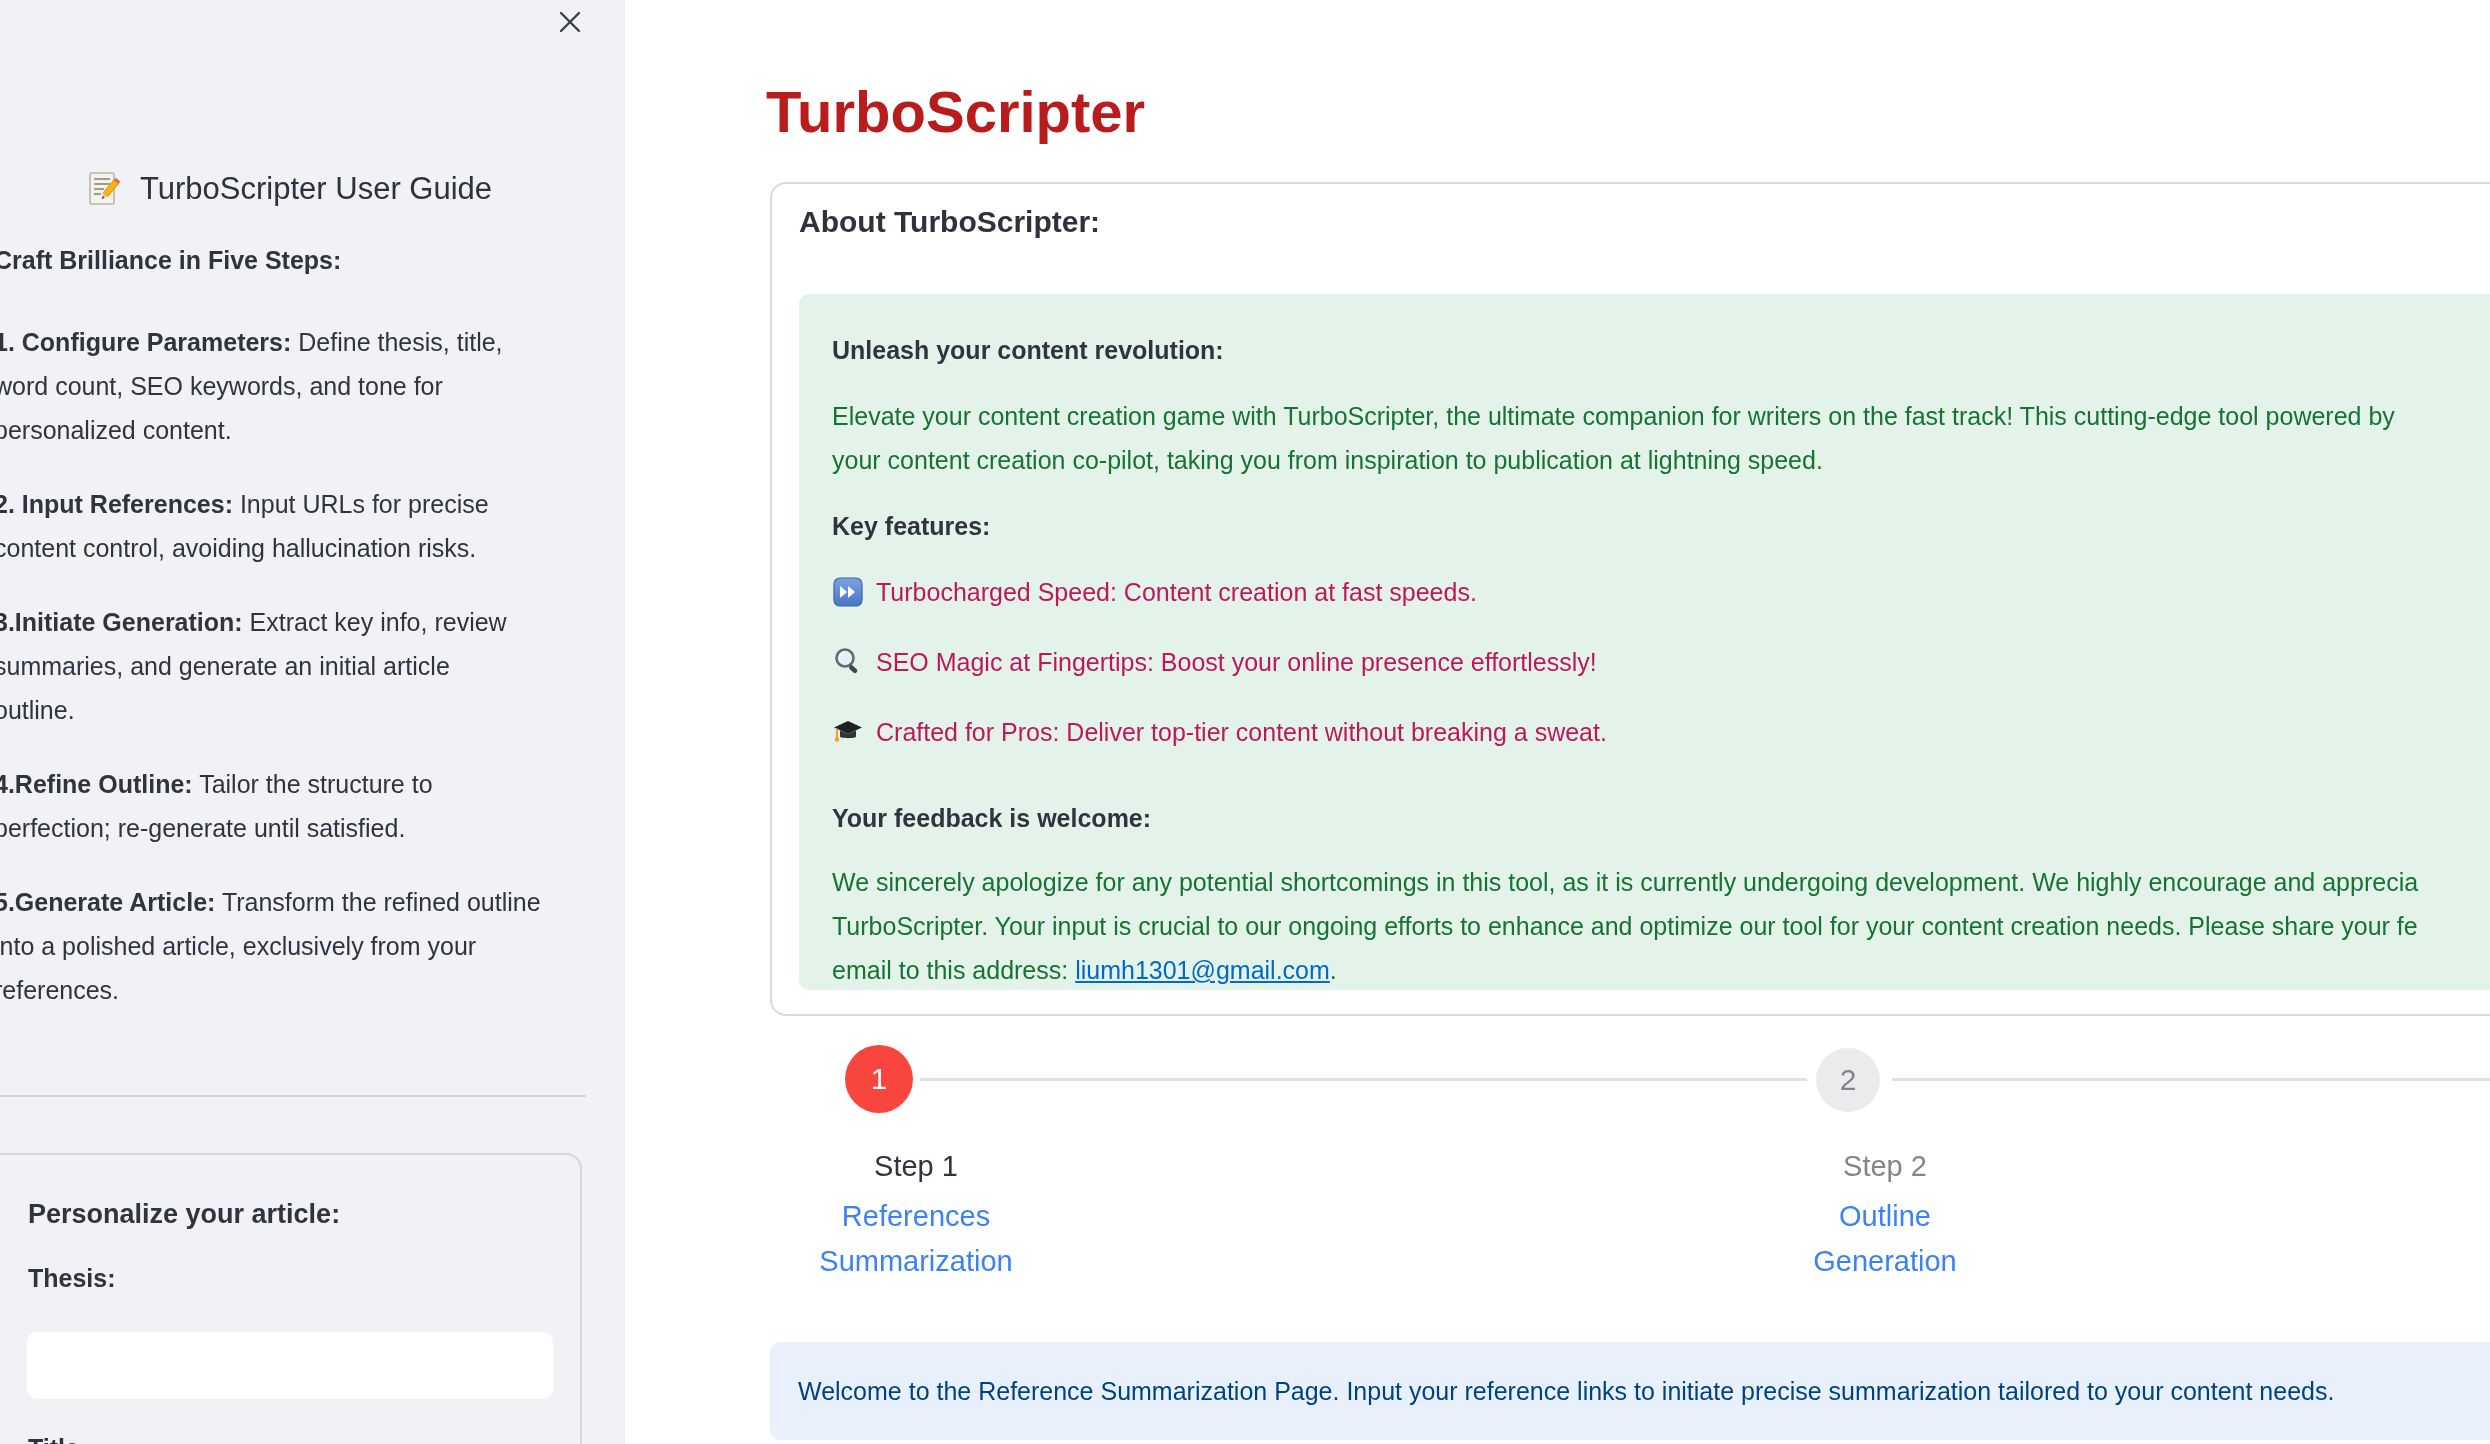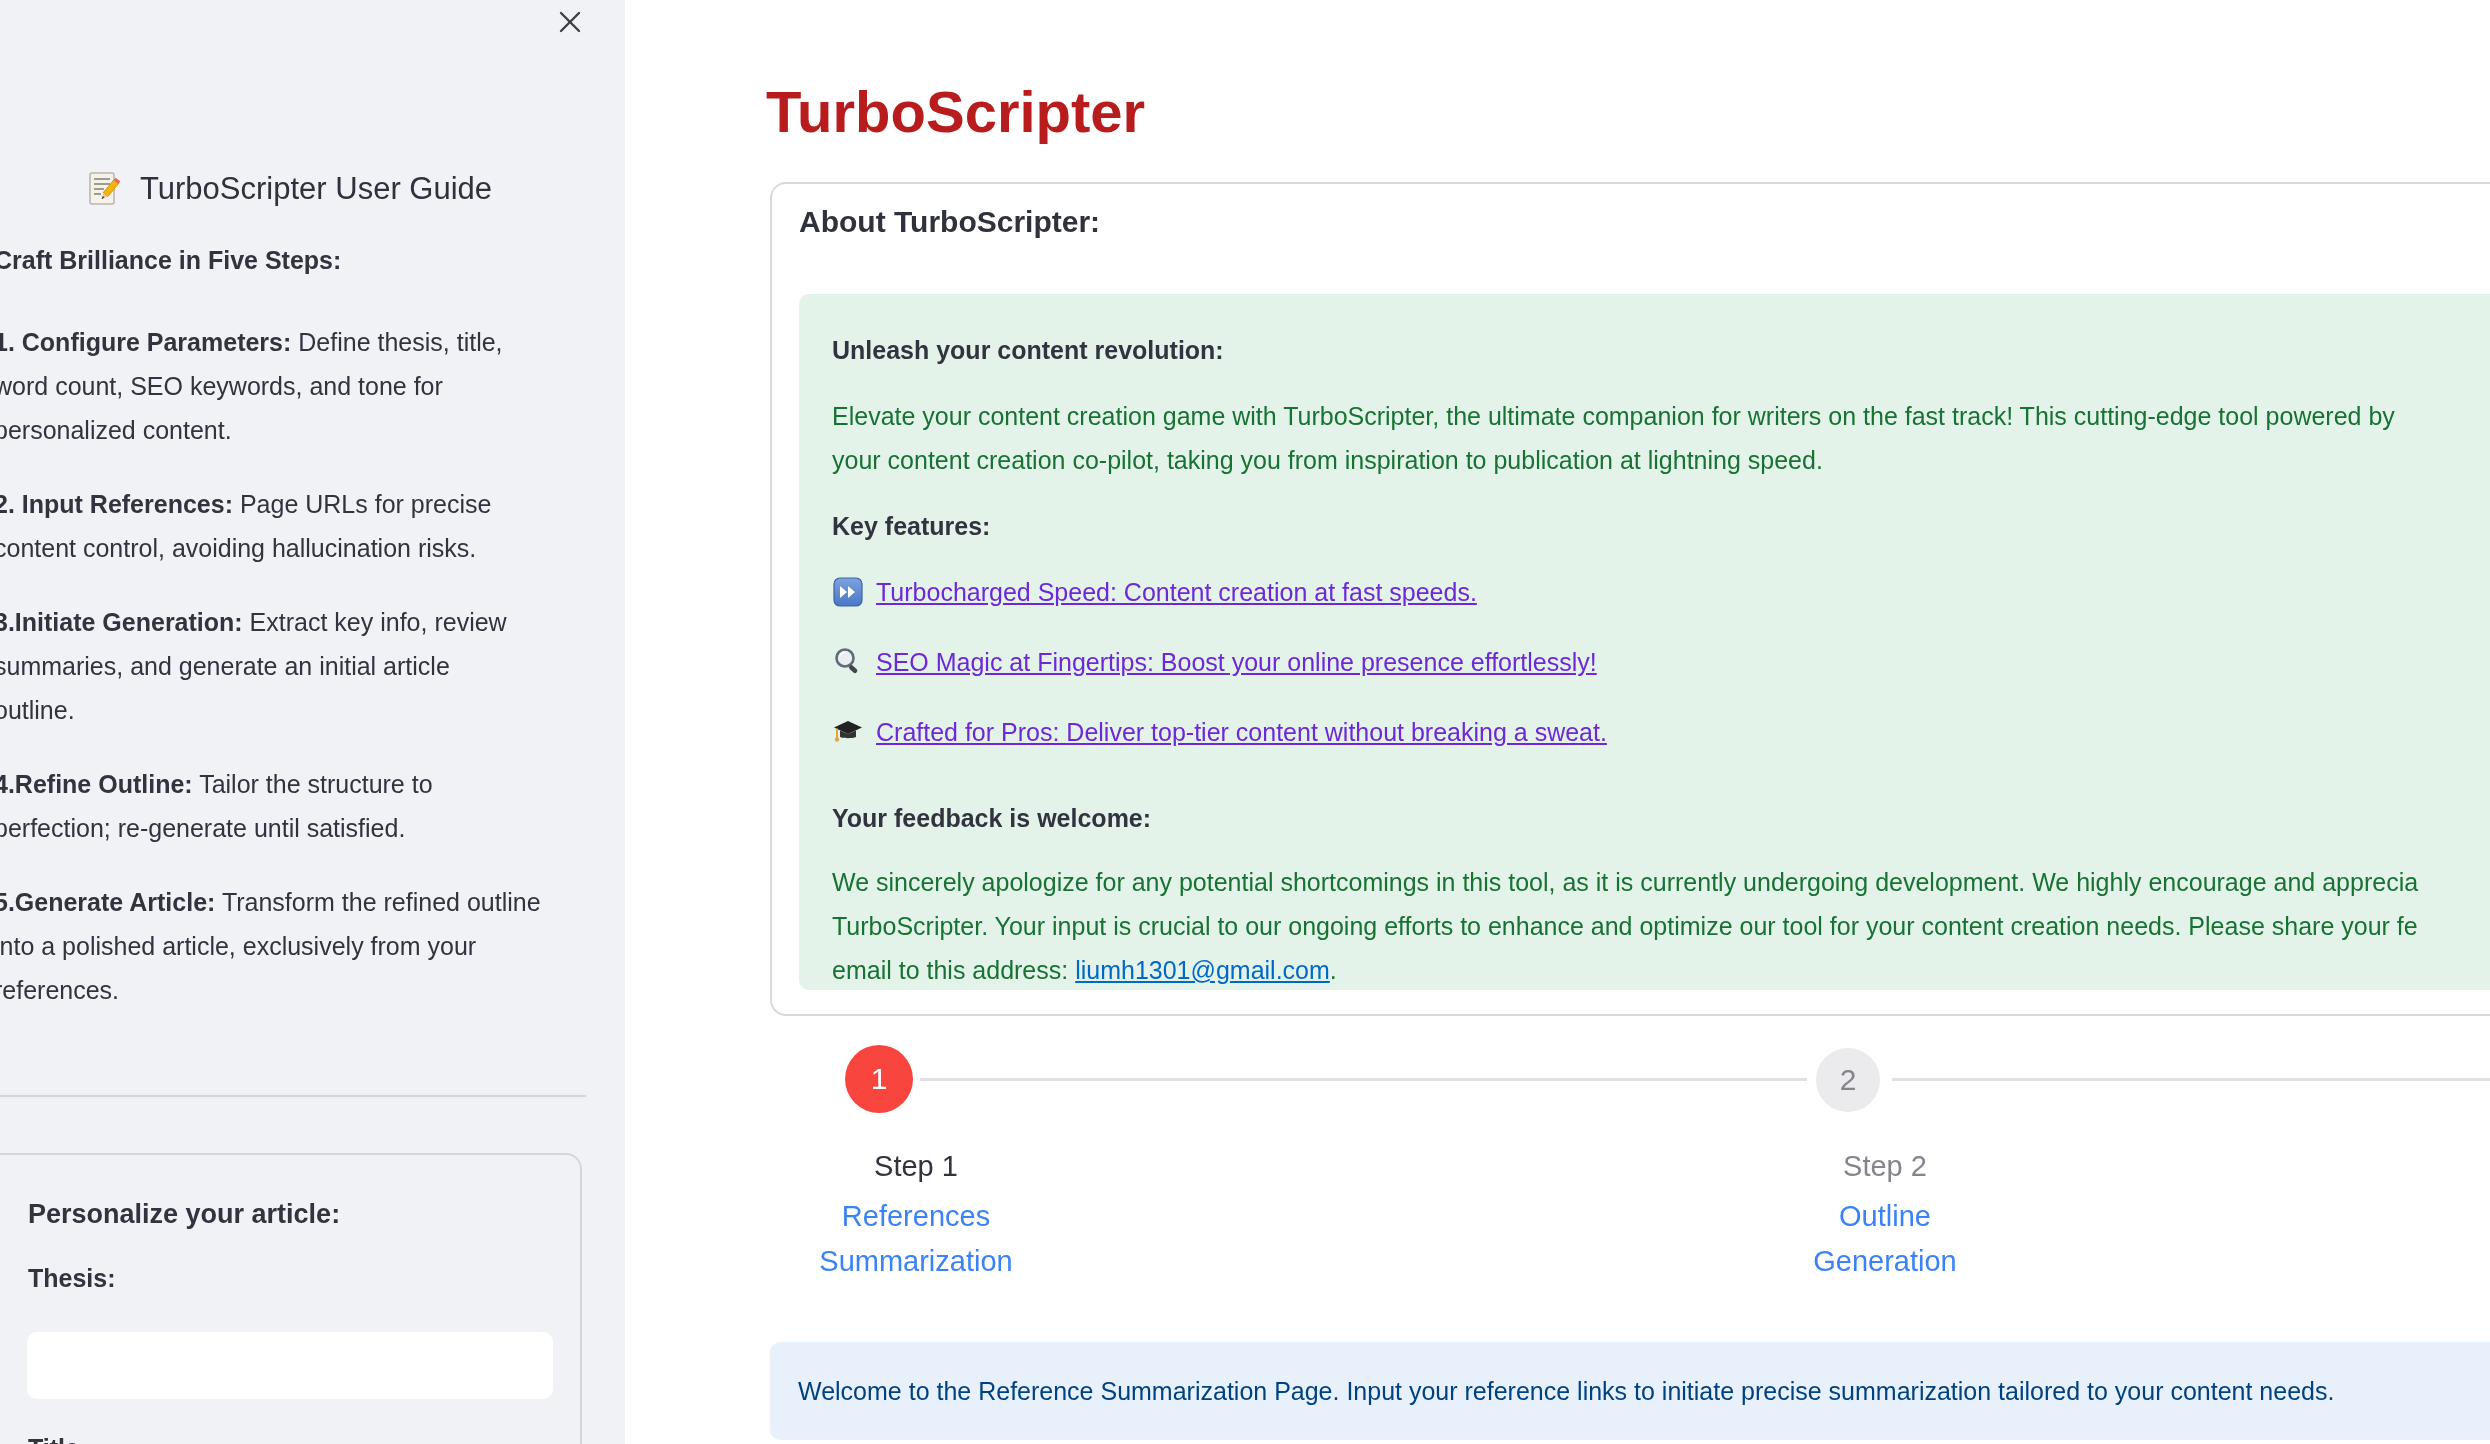--- a/index.html
+++ b/index.html
@@ -34,21 +34,21 @@
   .about-box{position:absolute;left:770px;top:182px;width:1790px;height:834px;
     border:2px solid #d8d9de;border-radius:16px;background:#ffffff;box-sizing:border-box;}
   .about-heading{position:absolute;left:27px;top:21px;font-size:30px;font-weight:700;white-space:nowrap;color:#2f313d;}
   .success-box{position:absolute;left:27px;top:110px;width:1780px;height:696px;background:#e4f3e9;
     border-radius:10px;box-sizing:border-box;padding:34px 40px 0 33px;overflow:hidden;}
   .gr-h{font-size:25px;font-weight:700;color:#31333f;line-height:44px;margin:0 0 22px 0;white-space:nowrap;}
   .gr-p{margin:0 0 22px 0;}
   .gr-line{font-size:25px;line-height:44px;color:#177233;white-space:nowrap;}
   .feature-row{display:flex;align-items:center;margin:0 0 26px 0;height:44px;}
   .feature-row .f-icon{width:32px;height:32px;flex:0 0 32px;margin-right:12px;}
-  .feature-row .f-text{font-size:25px;color:#6d28d9;white-space:nowrap;text-decoration:underline;}
+  .feature-row .f-text{font-size:25px;color:#be185d;white-space:nowrap;}
   .email-link{color:#0068c9;text-decoration:underline;}
 
   
   .conn{position:absolute;height:3px;background:#e1e1e5;top:1078px;}
   .conn.seg1{left:920px;width:887px;}
   .conn.seg2{left:1892px;width:598px;}
   .circle{position:absolute;border-radius:50%;display:flex;align-items:center;justify-content:center;
     font-size:30px;}
   .circle.active{left:845px;top:1045px;width:68px;height:68px;background:#f8463f;color:#ffffff;}
   .circle.idle{left:1816px;top:1048px;width:64px;height:64px;background:#ebebee;color:#84848c;}
@@ -102,21 +102,21 @@
 
     <div class="sb-intro">Craft Brilliance in Five Steps:</div>
 
     <div class="sb-steps">
       <div class="step-p">
         <div class="sb-line"><b>1. Configure Parameters:</b><span> Define thesis, title,</span></div>
         <div class="sb-line">word count, SEO keywords, and tone for</div>
         <div class="sb-line">personalized content.</div>
       </div>
       <div class="step-p">
-        <div class="sb-line"><b>2. Input References:</b><span> Page URLs for precise</span></div>
+        <div class="sb-line"><b>2. Input References:</b><span> Input URLs for precise</span></div>
         <div class="sb-line">content control, avoiding hallucination risks.</div>
       </div>
       <div class="step-p">
         <div class="sb-line"><b>3.Initiate Generation:</b><span> Extract key info, review</span></div>
         <div class="sb-line">summaries, and generate an initial article</div>
         <div class="sb-line">outline.</div>
       </div>
       <div class="step-p">
         <div class="sb-line"><b>4.Refine Outline:</b><span> Tailor the structure to</span></div>
         <div class="sb-line">perfection; re-generate until satisfied.</div>

